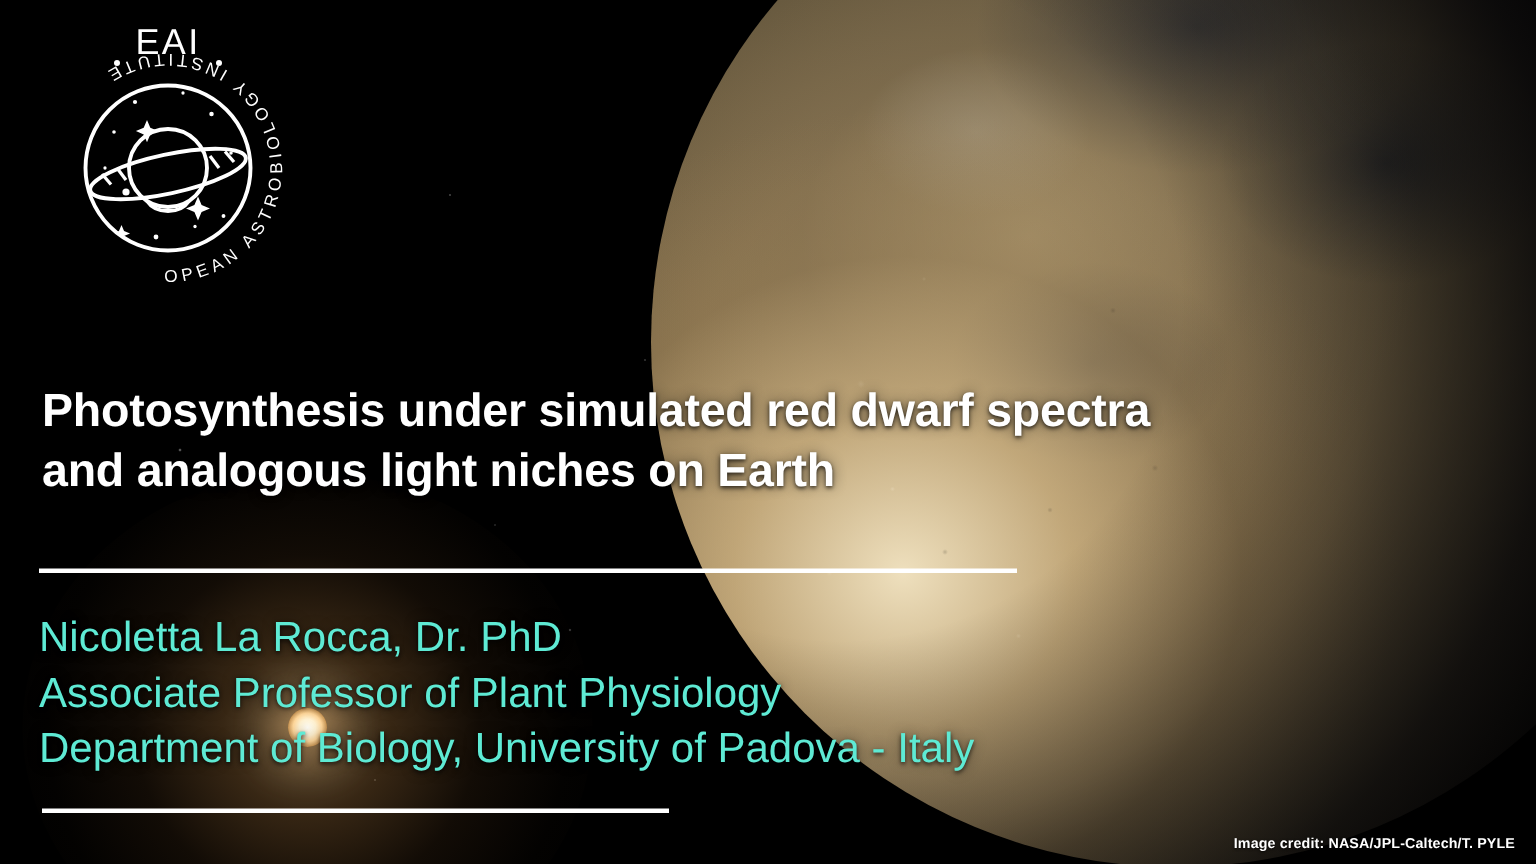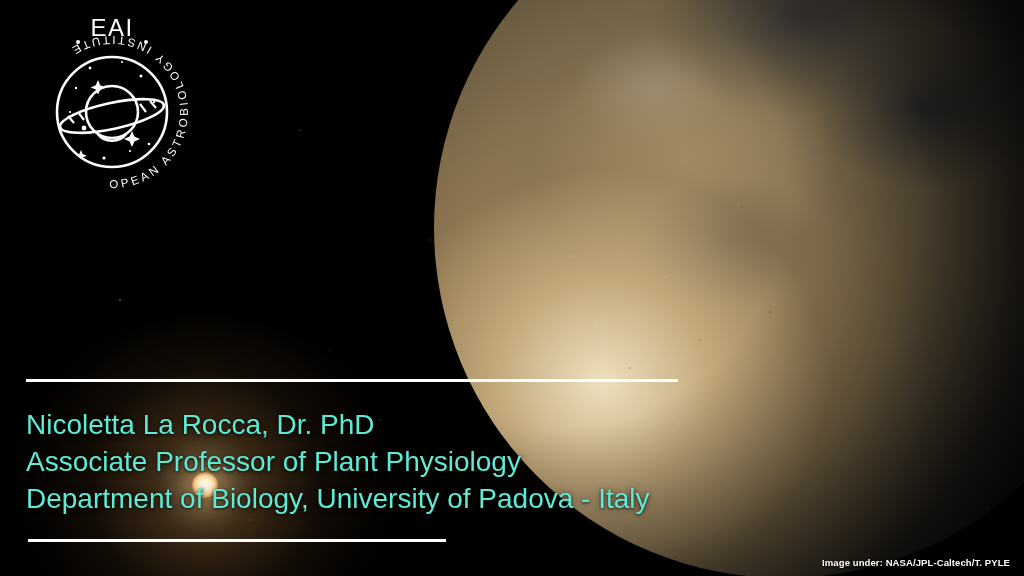--- a/index.html
+++ b/index.html
@@ -259,24 +259,26 @@
           <line x1="132" y1="93" x2="138" y2="100"></line>
         </g>
 
         <path d="M 80 126 a 16 13 0 0 0 28 0" fill="none" stroke="#ffffff" stroke-width="2.6"></path>
       </g>
 
       <text x="94" y="28" fill="#ffffff" text-anchor="middle" font-family="'Liberation Sans', sans-serif" font-size="24" letter-spacing="1.5" font-weight="normal">EAI</text>
     </svg>
   </div>
 
+  <div class="title">Photosynthesis under simulated red dwarf spectra
+and analogous light niches on Earth</div>
 
   <div class="rule rule-top"></div>
 
   <div class="authors">Nicoletta La Rocca, Dr. PhD
 Associate Professor of Plant Physiology
 Department of Biology, University of Padova - Italy</div>
 
   <div class="rule rule-bottom"></div>
 
-  <div class="credit">Image under: NASA/JPL-Caltech/T. PYLE</div>
+  <div class="credit">Image credit: NASA/JPL-Caltech/T. PYLE</div>
 
 </div>
 
 </body></html>

